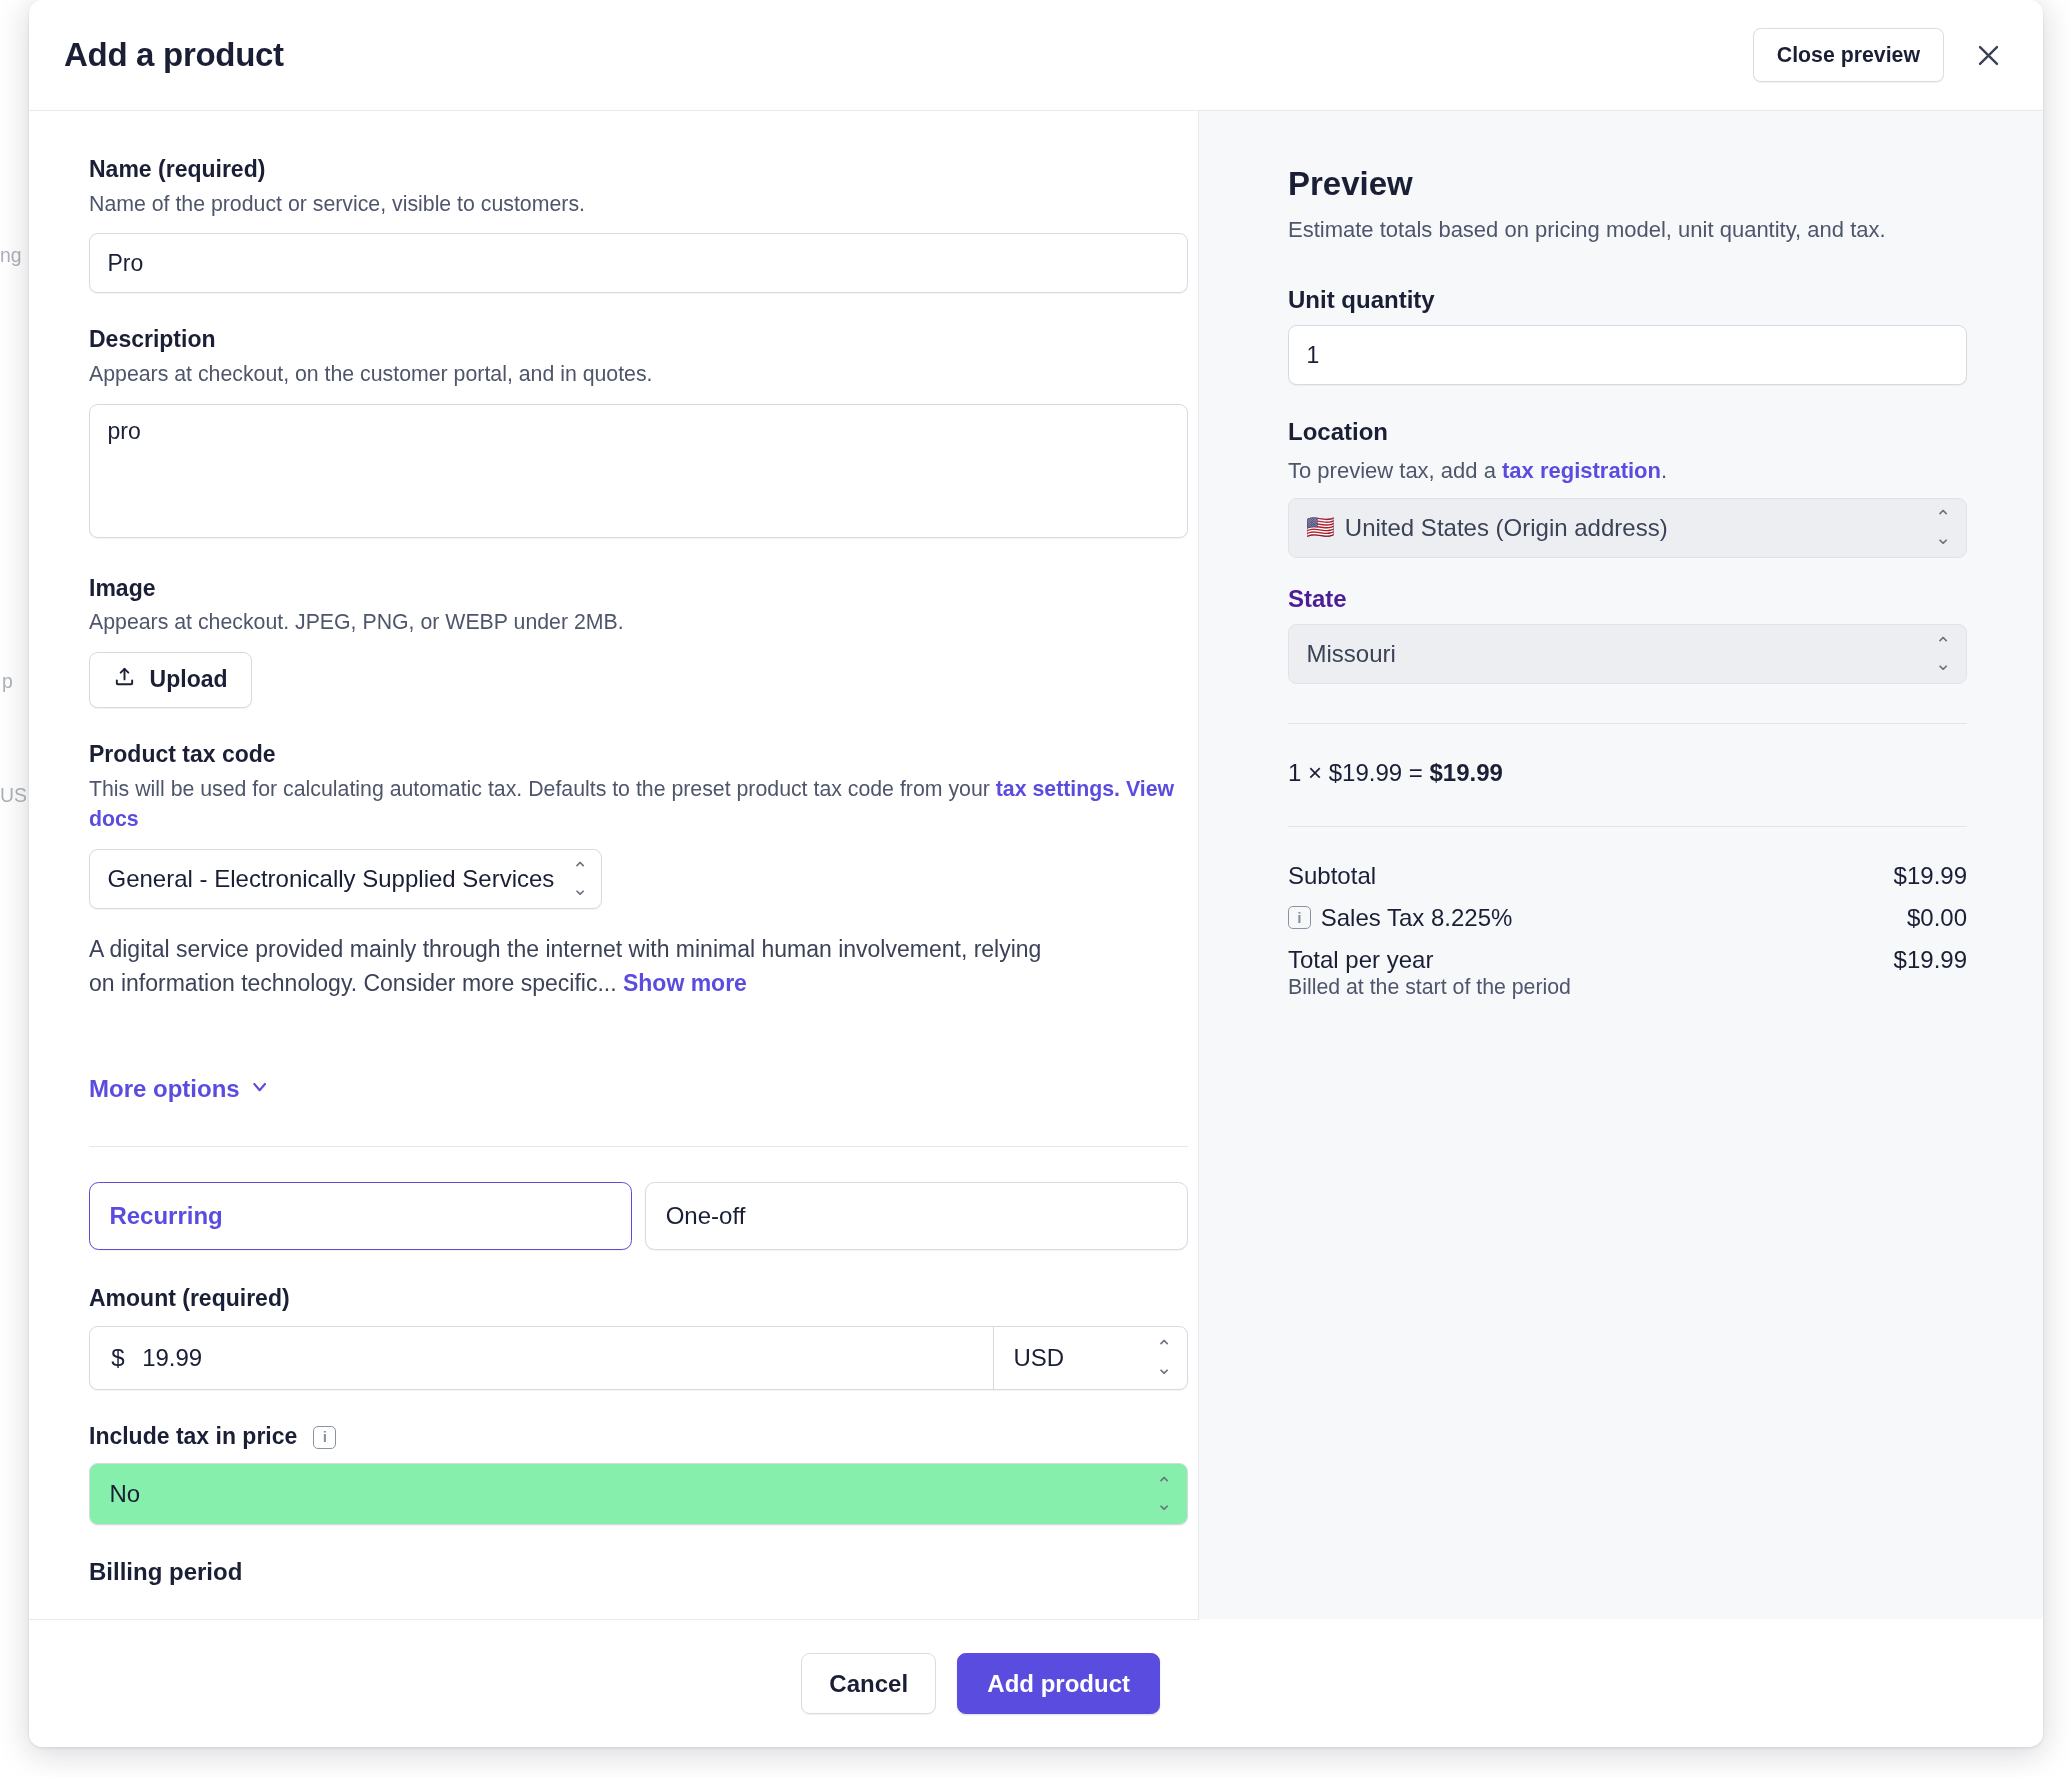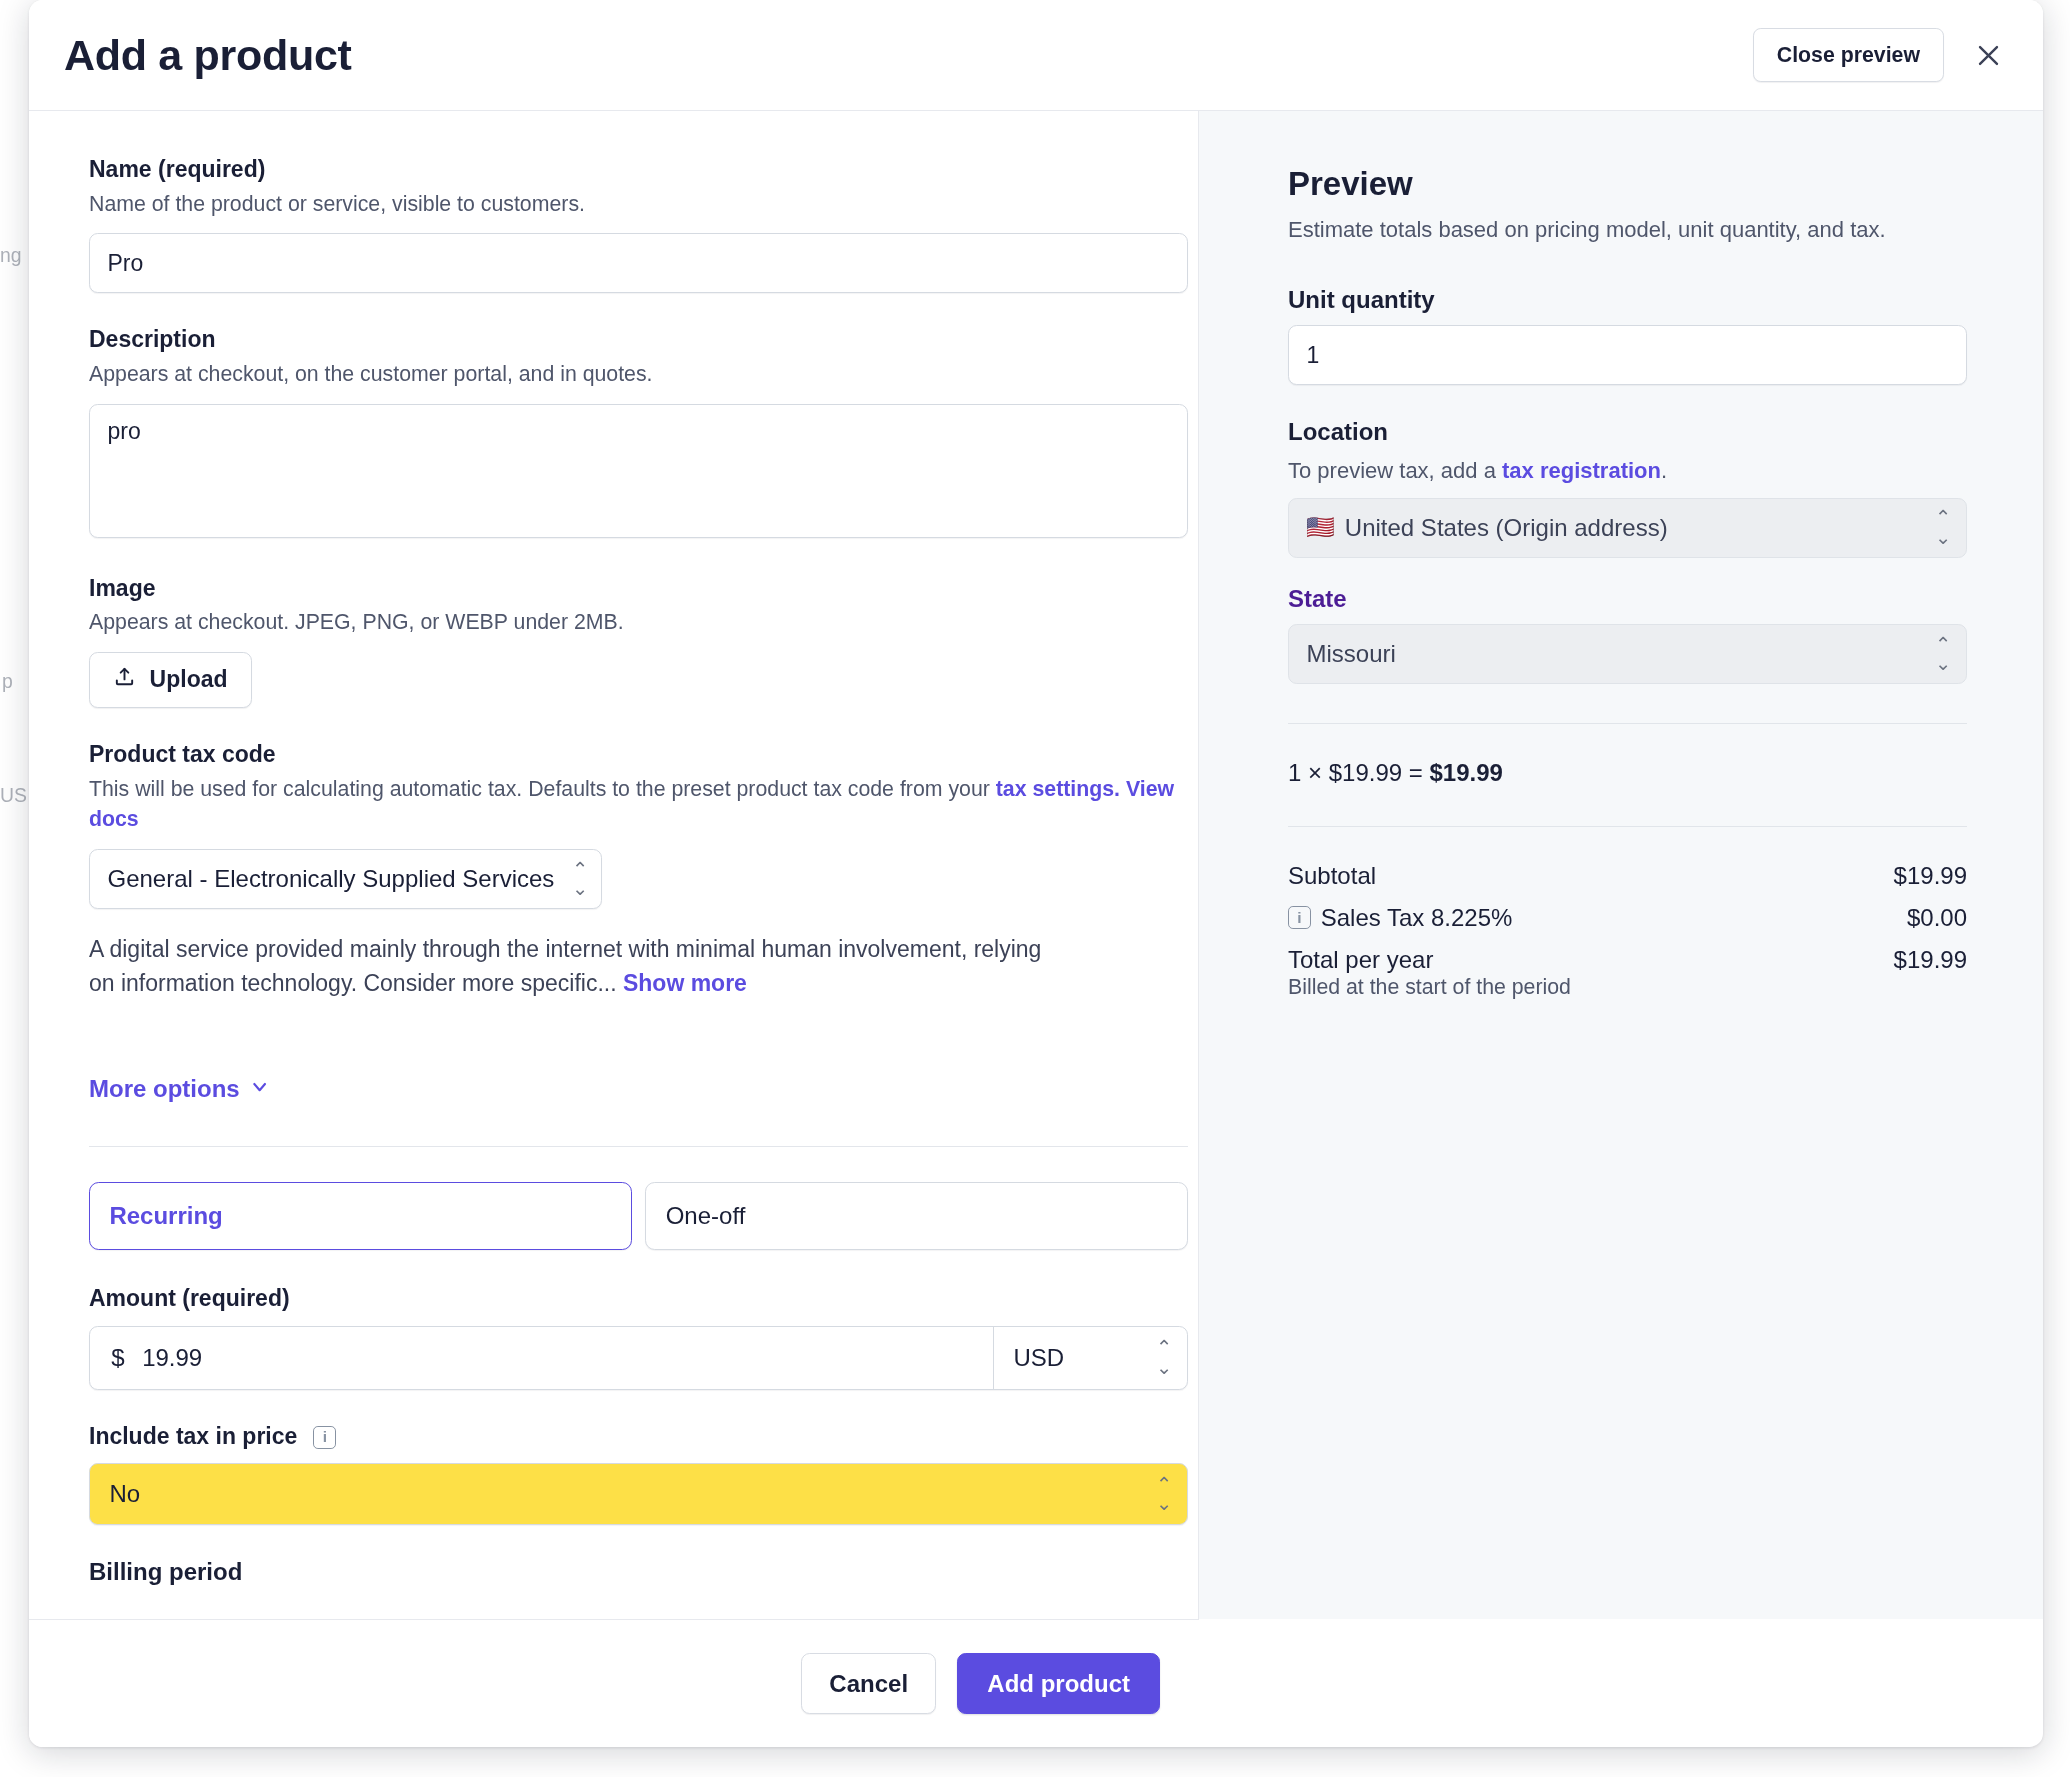--- a/index.html
+++ b/index.html
@@ -34,21 +34,21 @@
   .modal-header {
     height: 111px;
     flex: 0 0 111px;
     display: flex;
     align-items: center;
     padding: 0 35px 0 35px;
     border-bottom: 1px solid #e7e9ee;
     background: #fff;
   }
   .modal-title {
-    font-size: 43px;
+    font-size: 33px;
     font-weight: bold;
     color: #1a1f36;
     letter-spacing: -0.3px;
   }
   .header-right {
     margin-left: auto;
     display: flex;
     align-items: center;
     gap: 25px;
   }
@@ -248,21 +248,21 @@
     font-size: 15.5px;
     font-weight: bold;
     margin-left: 9.7px;
     vertical-align: middle;
   }
   .select-full {
     width: 1099px;
     height: 62px;
     border: 1px solid #d5dae1;
     border-radius: 8.7px;
-    background: #fde047;
+    background: #86efac;
     display: flex;
     align-items: center;
     justify-content: space-between;
     padding: 0 15.5px 0 19.4px;
     font-size: 24px;
     color: #1a1f36;
     box-shadow: 0 1px 1px rgba(16,24,40,.05);
     cursor: pointer;
   }
   .cut-label {

